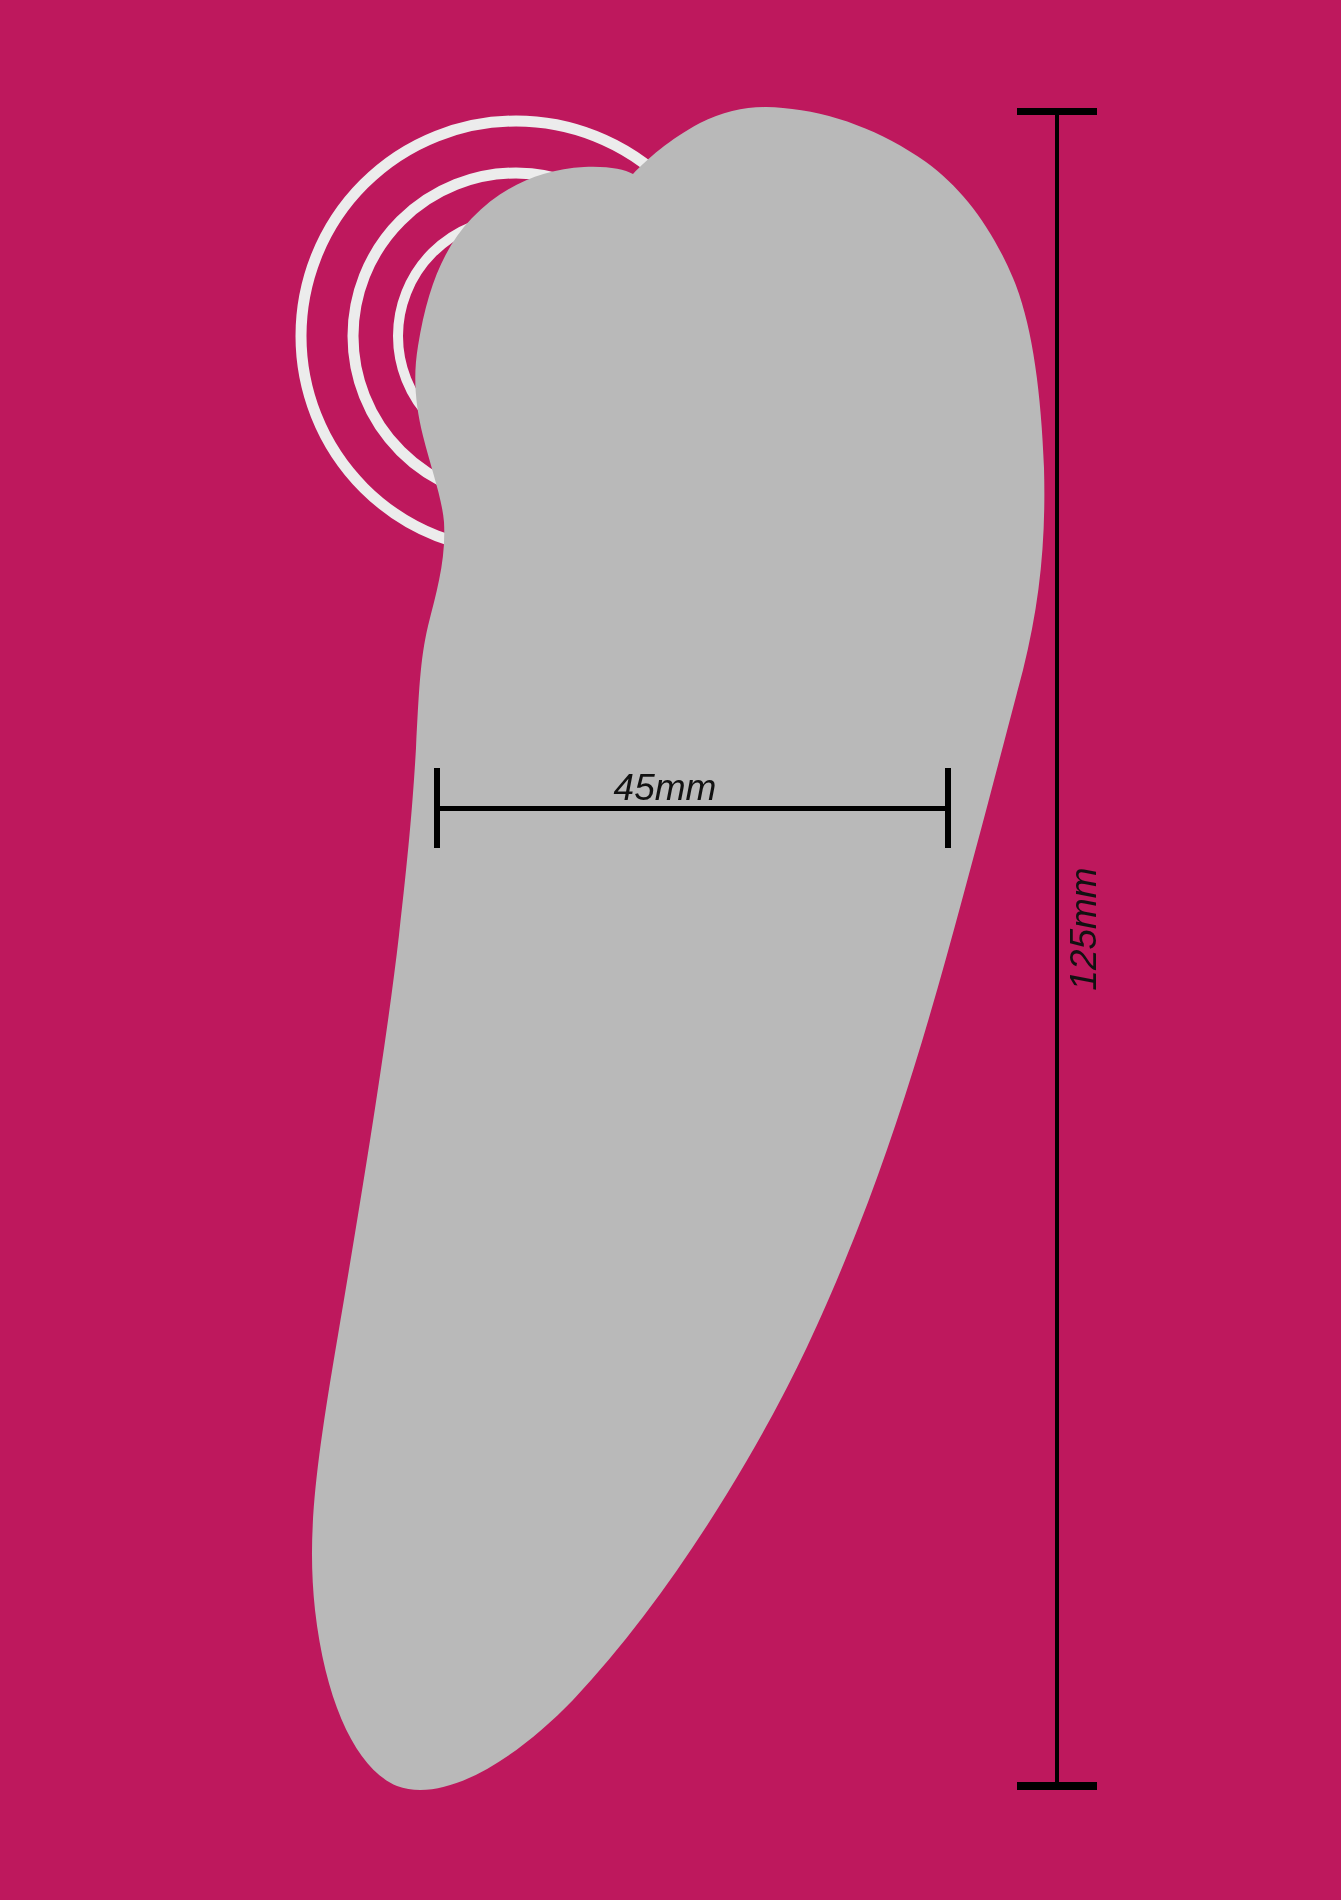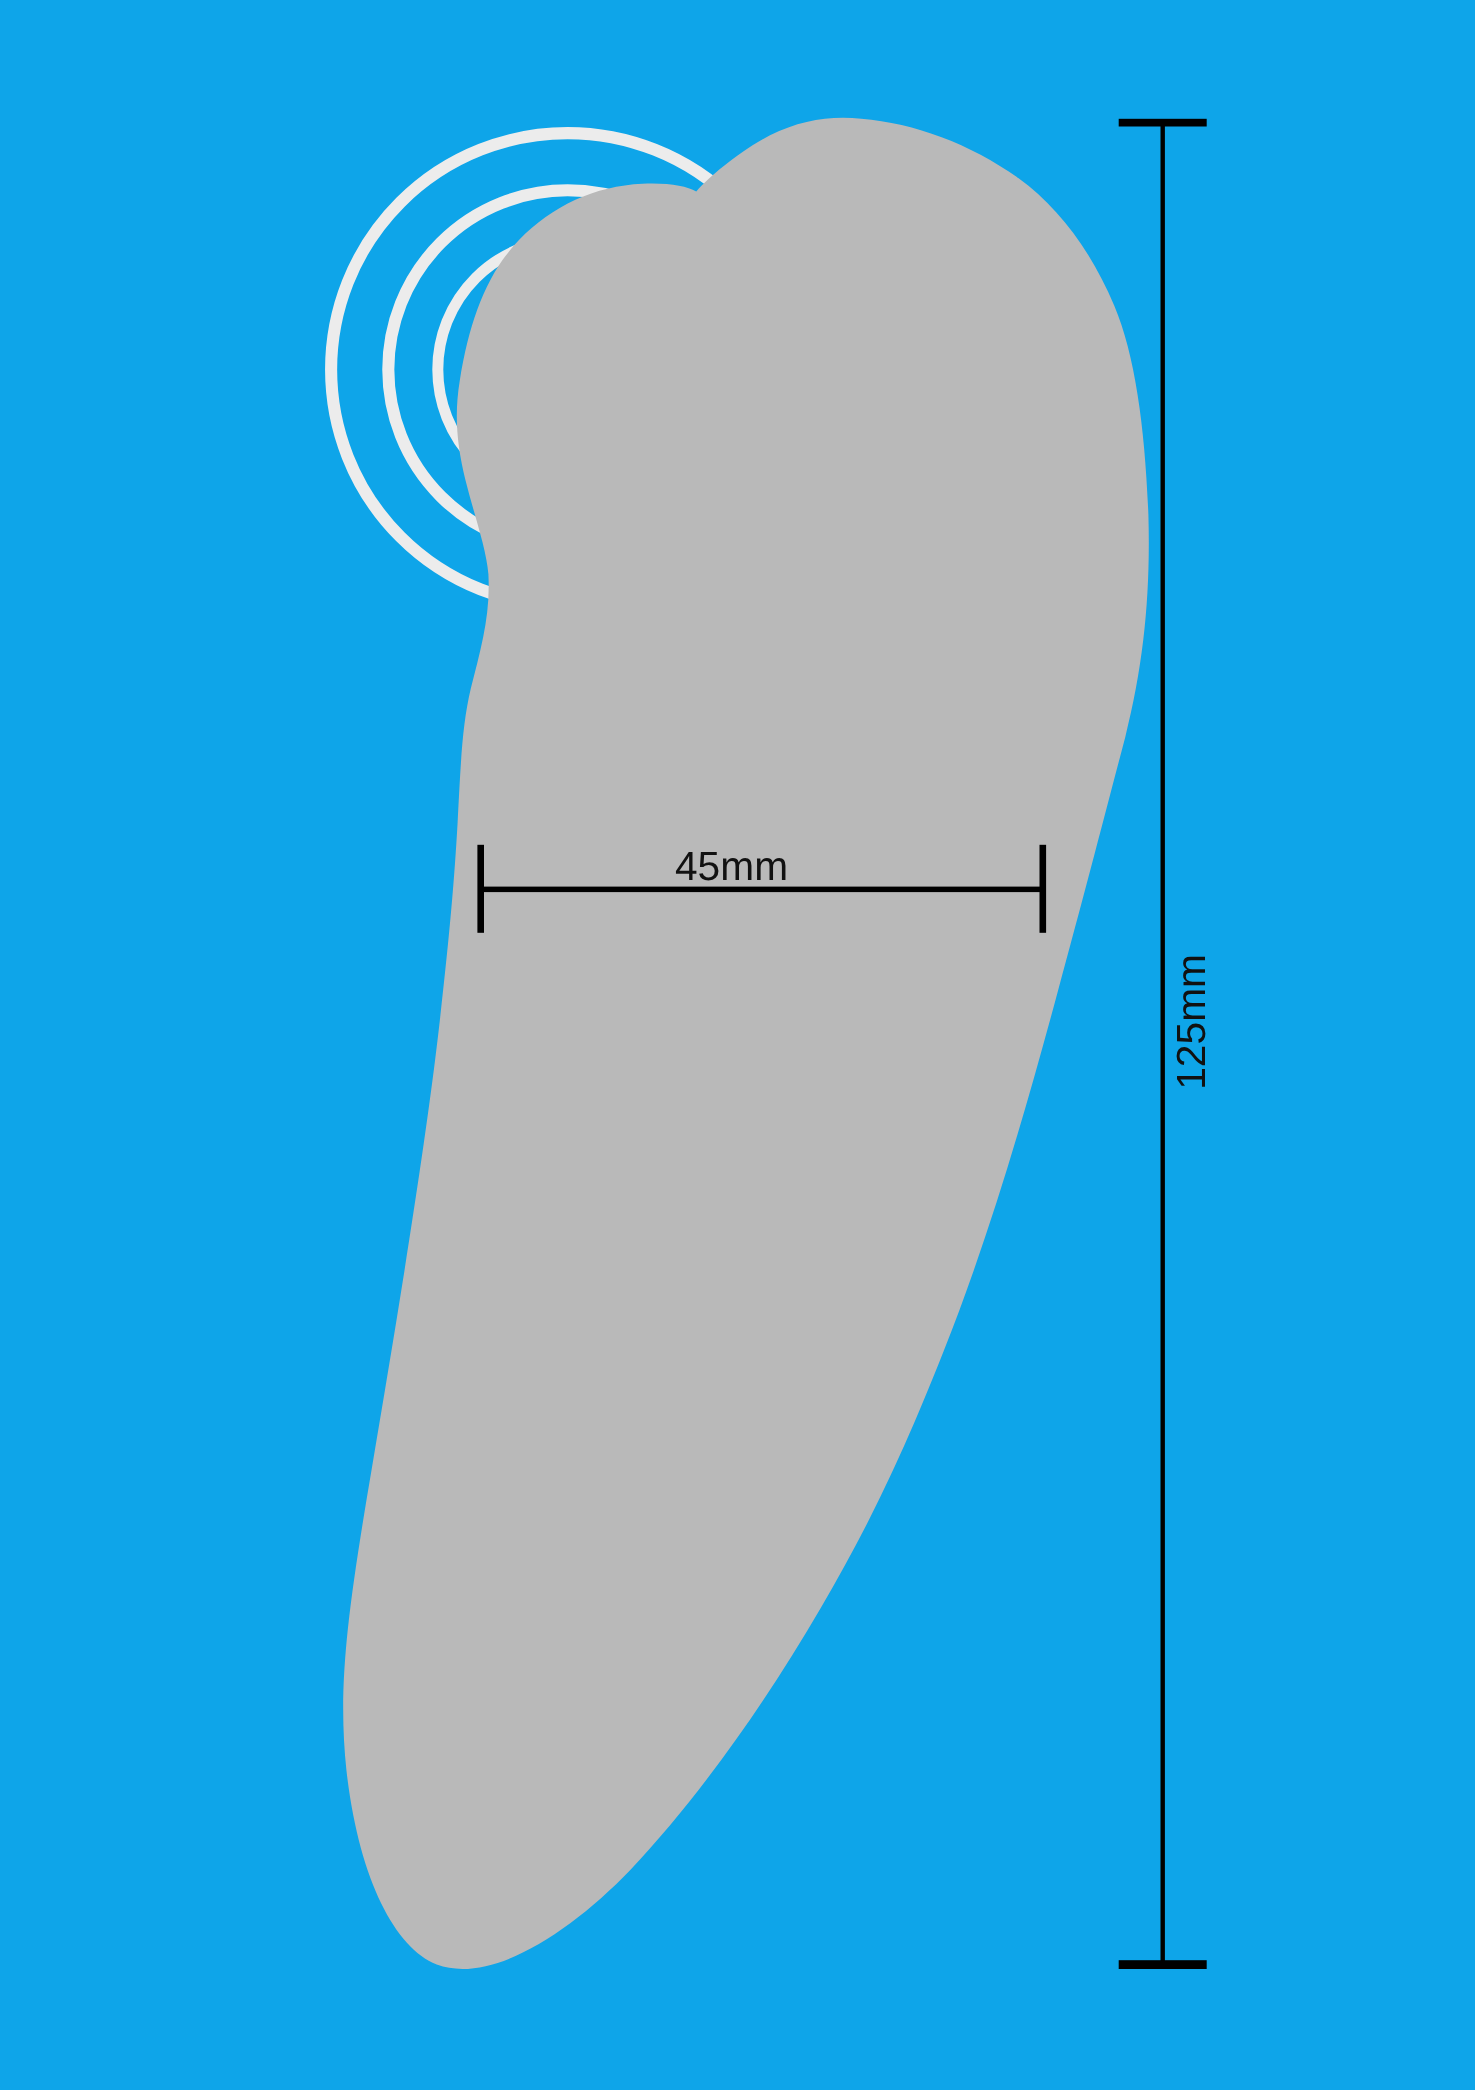--- a/index.html
+++ b/index.html
@@ -5,22 +5,23 @@
   html, body {
     margin: 0;
     padding: 0;
     background: #ffffff;
     font-family: "Liberation Sans", sans-serif;
   }
   .canvas {
     position: relative;
     width: 1341px;
     height: 1900px;
-    background: #0ea5e9;
+    background: #be185d;
     overflow: hidden;
+    font-style: italic;
   }
   .diagram-svg {
     position: absolute;
     left: 0;
     top: 0;
     width: 1341px;
     height: 1900px;
     display: block;
   }
   .dim-label {

